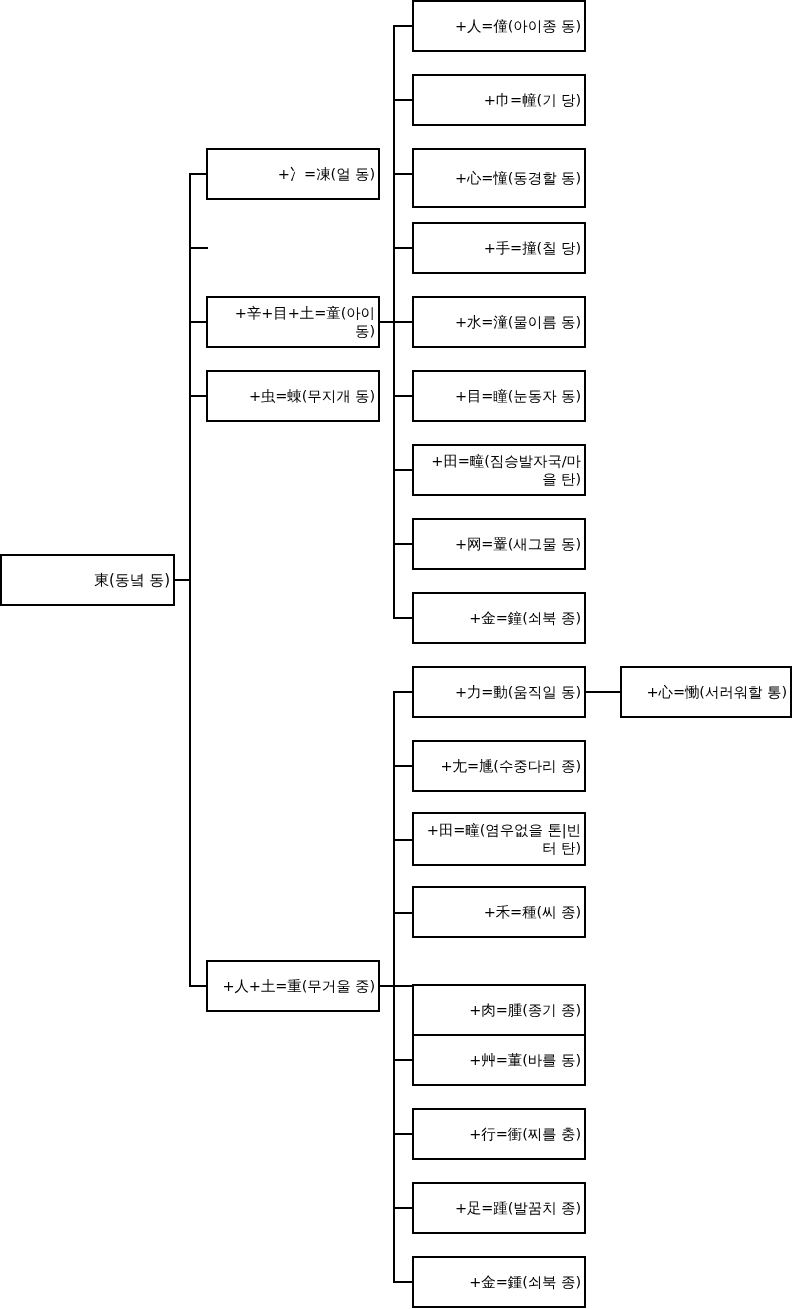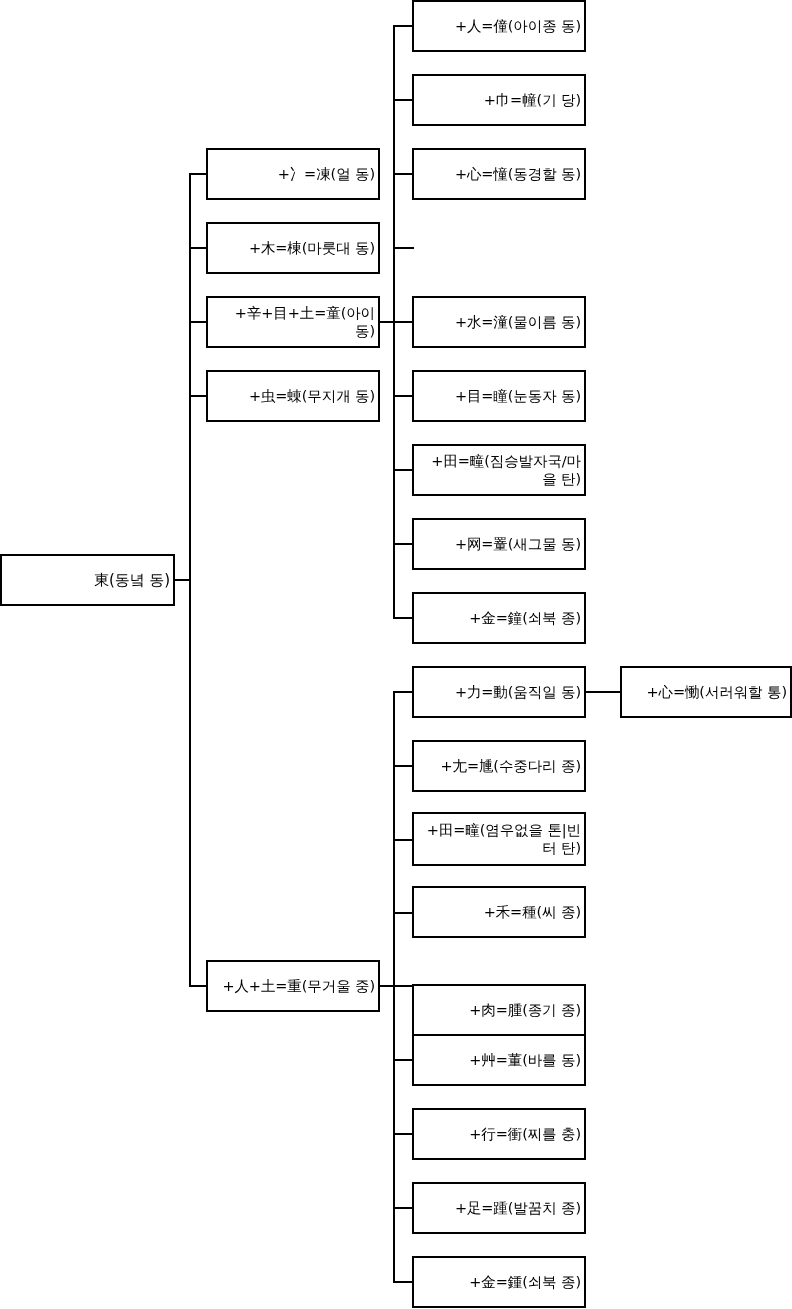--- a/index.html
+++ b/index.html
@@ -99,41 +99,41 @@
 
   <div class="edge h" style="left:585px; top:691px; width:36px;"></div>
 
   <div class="node root" style="left:0px; top:554px; width:175px; height:52px;">
     <span class="label">東(동녘 동)</span>
   </div>
 
   <div class="node" style="left:206px; top:148px; width:174px; height:52px;">
     <span class="label">+冫=凍(얼 동)</span>
   </div>
-  <div class="node" style="left:206px; top:222px; width:174px; height:52px;">
-    <span class="label">+木=棟(마룻대 동)</span>
-  </div>
   <div class="node" style="left:206px; top:296px; width:174px; height:52px;">
     <span class="label">+辛+目+土=童(아이 동)</span>
   </div>
   <div class="node" style="left:206px; top:370px; width:174px; height:52px;">
     <span class="label">+虫=蝀(무지개 동)</span>
   </div>
   <div class="node" style="left:206px; top:960px; width:174px; height:52px;">
     <span class="label">+人+土=重(무거울 중)</span>
   </div>
 
   <div class="node" style="left:412px; top:0px; width:174px; height:52px;">
     <span class="label">+人=僮(아이종 동)</span>
   </div>
   <div class="node" style="left:412px; top:74px; width:174px; height:52px;">
     <span class="label">+巾=幢(기 당)</span>
   </div>
-  <div class="node" style="left:412px; top:148px; width:174px; height:52px;">
+  <div class="node" style="left:412px; top:148px; width:174px; height:60px;">
     <span class="label">+心=憧(동경할 동)</span>
+  </div>
+  <div class="node" style="left:412px; top:222px; width:174px; height:52px;">
+    <span class="label">+手=撞(칠 당)</span>
   </div>
   <div class="node" style="left:412px; top:296px; width:174px; height:52px;">
     <span class="label">+水=潼(물이름 동)</span>
   </div>
   <div class="node" style="left:412px; top:370px; width:174px; height:52px;">
     <span class="label">+目=瞳(눈동자 동)</span>
   </div>
   <div class="node" style="left:412px; top:518px; width:174px; height:52px;">
     <span class="label">+网=罿(새그물 동)</span>
   </div>

